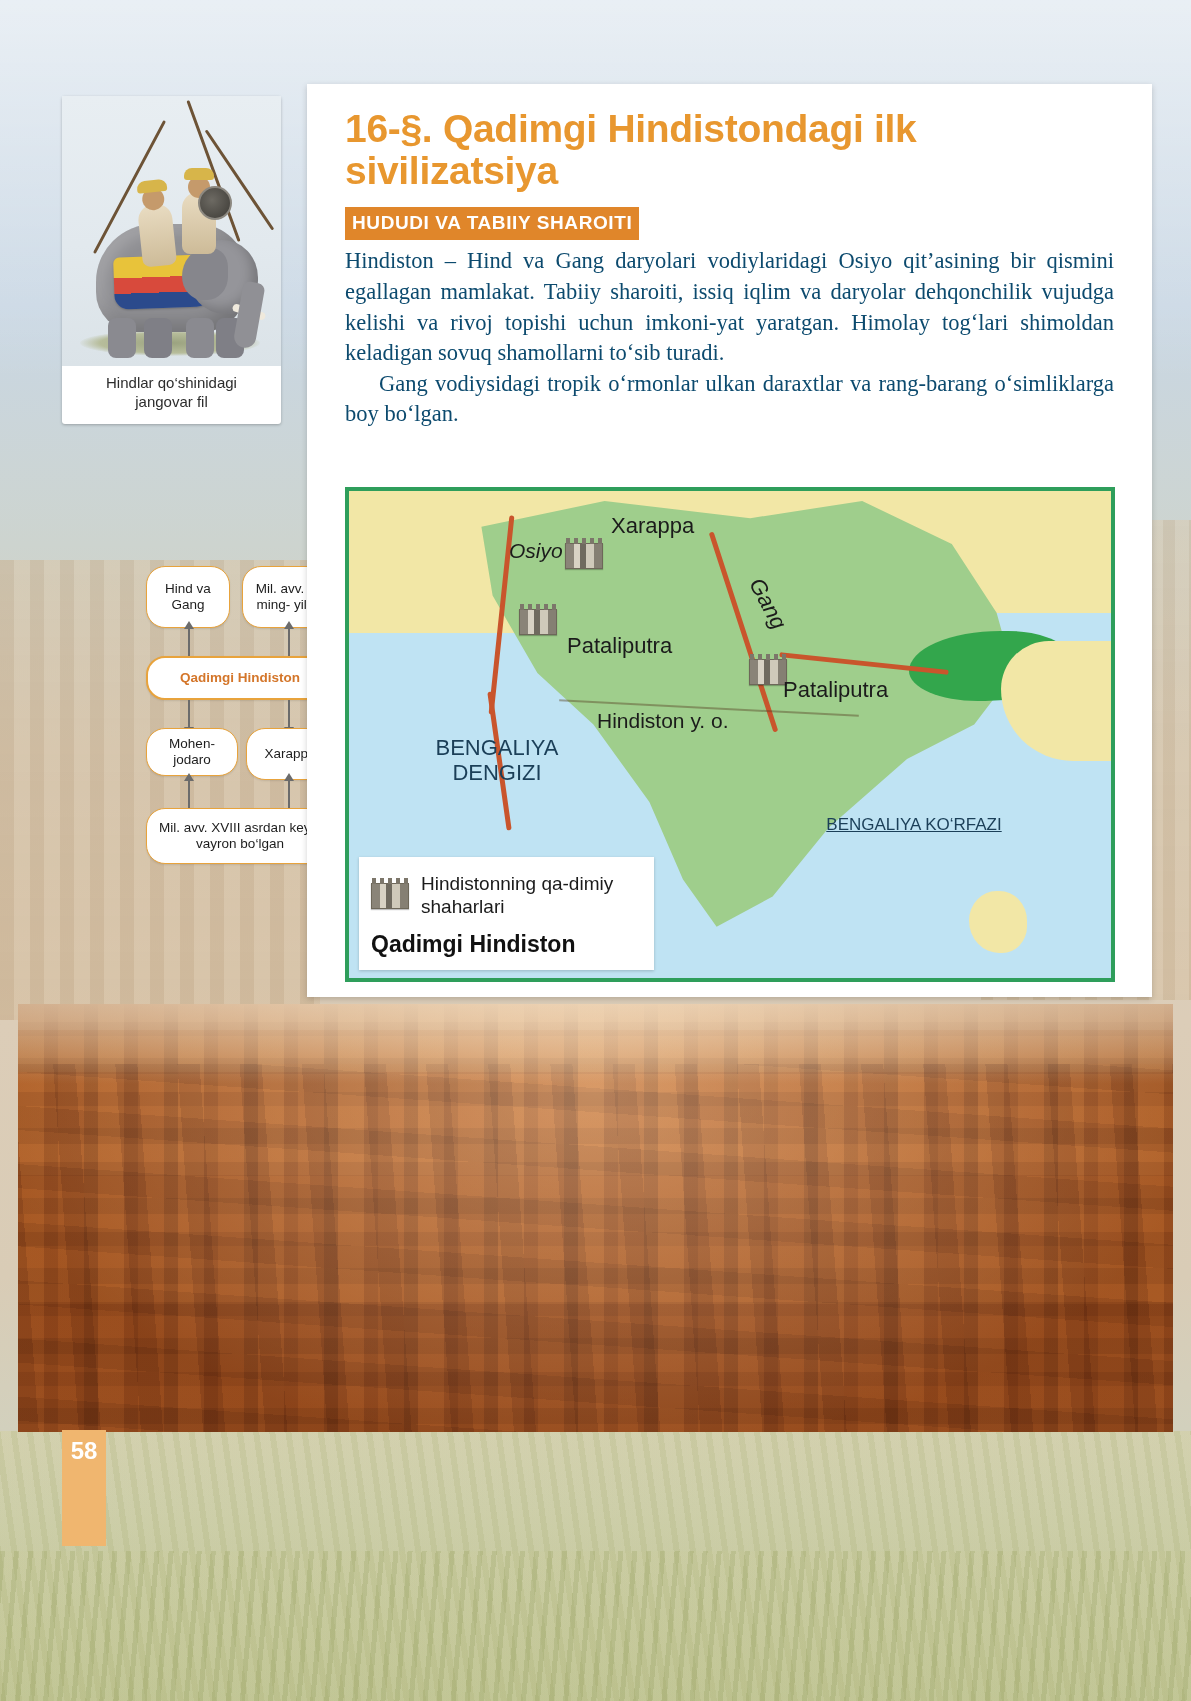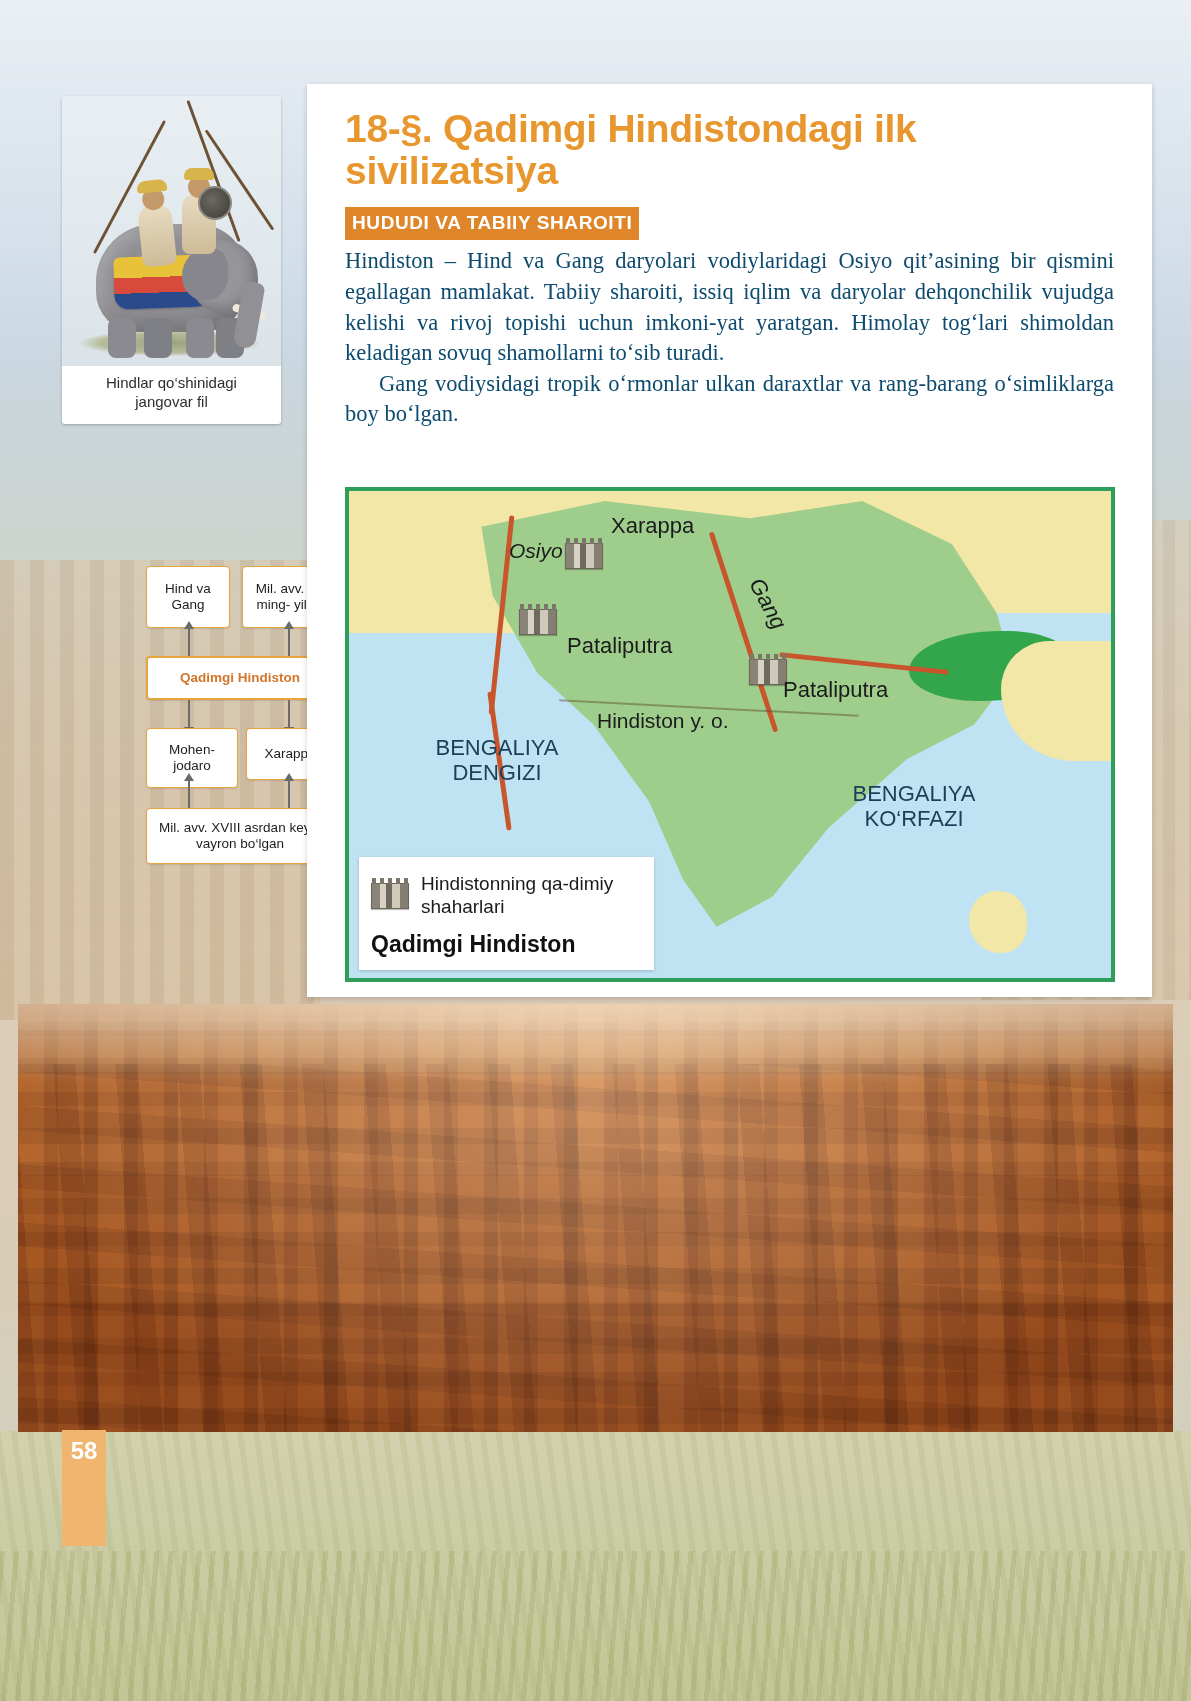--- a/index.html
+++ b/index.html
@@ -118,21 +118,21 @@
 
   .photo-caption {
     padding:8px 22px 12px; text-align:center;
     font-size:15px; color:#2d2d2d; line-height:1.25;
   }
 
   
   #flow { position:absolute; left:62px; top:470px; width:246px; }
   .fbox {
     position:absolute; background:#fff; border:1.6px solid #e8a33c;
-    border-radius:4px; text-align:center; font-size:13.5px; color:#1d1d1d;
+    border-radius:19px; text-align:center; font-size:13.5px; color:#1d1d1d;
     line-height:1.18; padding:6px 4px; box-shadow:0 1px 2px rgba(0,0,0,.10);
   }
   .fbox.accent { border-width:2px; font-weight:bold; color:#d4762a; font-size:13.5px; }
   .arrow { position:absolute; width:2px; background:#6b6b6b; }
   .arrow::after {
     content:""; position:absolute; left:-4px; top:-7px;
     border-left:5px solid transparent; border-right:5px solid transparent;
     border-bottom:8px solid #6b6b6b;
   }
   .arrow.down::after { top:auto; bottom:-7px; border-bottom:none; border-top:8px solid #6b6b6b; }
@@ -318,39 +318,39 @@
     <div class="fbox" style="left:118px; top:0; width:92px; height:62px; display:flex; align-items:center; justify-content:center;">Mil. avv. 3-ming- yillik</div>
 
     <div class="arrow up" style="left:64px; top:62px; height:28px;"></div>
     <div class="arrow up" style="left:164px; top:62px; height:28px;"></div>
 
     <div class="fbox accent" style="left:22px; top:90px; width:188px; height:44px; display:flex; align-items:center; justify-content:center;">Qadimgi Hindiston</div>
 
     <div class="arrow down" style="left:64px; top:134px; height:28px;"></div>
     <div class="arrow down" style="left:164px; top:134px; height:28px;"></div>
 
-    <div class="fbox" style="left:22px; top:162px; width:92px; height:60px; display:flex; align-items:center; justify-content:center;">Mohen- jodaro</div>
+    <div class="fbox" style="left:22px; top:162px; width:92px; height:48px; display:flex; align-items:center; justify-content:center;">Mohen- jodaro</div>
 
     <div class="fbox" style="left:122px; top:162px; width:88px; height:52px; display:flex; align-items:center; justify-content:center;">Xarappa</div>
 
     <div class="arrow up" style="left:64px; top:214px; height:28px;"></div>
     <div class="arrow up" style="left:164px; top:214px; height:28px;"></div>
 
     <div class="fbox" style="left:22px; top:242px; width:188px; height:56px; display:flex; align-items:center; justify-content:center;">Mil. avv. XVIII asrdan keyin vayron bo‘lgan</div>
   </div>
 
   <div class="mohen-caption">
     <div>Mohenjodaro.</div>
     <i>Tiklangan</i>
   </div>
 </div>
 
 <div id="panel">
   <div class="inner">
-    <h1 class="title">18-§. Qadimgi Hindistondagi ilk sivilizatsiya</h1>
+    <h1 class="title">16-§. Qadimgi Hindistondagi ilk sivilizatsiya</h1>
 
     <div style="margin-top:2px;">
       <span class="tag">HUDUDI VA TABIIY SHAROITI</span>
       <div class="body-text" style="margin-top:6px;">
         <p>Hindiston – Hind va Gang daryolari vodiylaridagi Osiyo qit’asining bir qismini egallagan mamlakat. Tabiiy sharoiti, issiq iqlim va daryolar dehqonchilik vujudga kelishi va rivoj topishi uchun imkoni-yat yaratgan. Himolay tog‘lari shimoldan keladigan sovuq shamollarni to‘sib turadi.</p>
         <p class="indent">Gang vodiysidagi tropik o‘rmonlar ulkan daraxtlar va rang-barang o‘simliklarga boy bo‘lgan.</p>
       </div>
     </div>
   </div>
 </div>
@@ -374,21 +374,21 @@
   <div class="city-icon" style="left:170px; top:118px;"></div>
   <div class="city-icon" style="left:400px; top:168px;"></div>
 
   <div class="map-label italic" style="left:160px; top:48px;">Osiyo</div>
   <div class="map-label" style="left:262px; top:22px; font-size:22px;">Xarappa</div>
   <div class="map-label" style="left:392px; top:100px; transform:rotate(62deg); font-size:22px; font-style:italic;">Gang</div>
   <div class="map-label" style="left:218px; top:142px; font-size:22px;">Pataliputra</div>
   <div class="map-label" style="left:434px; top:186px; font-size:22px;">Pataliputra</div>
   <div class="map-label" style="left:248px; top:218px; font-size:21px;">Hindiston y. o.</div>
   <div class="map-label sea-label" style="left:58px; top:244px; width:180px; font-size:22px;">BENGALIYA DENGIZI</div>
-  <div class="map-label sea-label" style="left:470px; top:290px; width:190px; font-size:22px;">BENGALIYA KO‘RFAZI</div>
+  <div class="map-label sea-label" style="left:470px; top:324px; width:190px; font-size:17px;text-decoration:underline;">BENGALIYA KO‘RFAZI</div>
 
   <div class="legend">
     <div class="legend-row">
       <div class="city-icon" style="position:relative; left:0; top:0; flex:0 0 38px;"></div>
       <div class="legend-text">Hindistonning qa-dimiy shaharlari</div>
     </div>
     <div class="legend-title">Qadimgi Hindiston</div>
   </div>
 </div>
 

